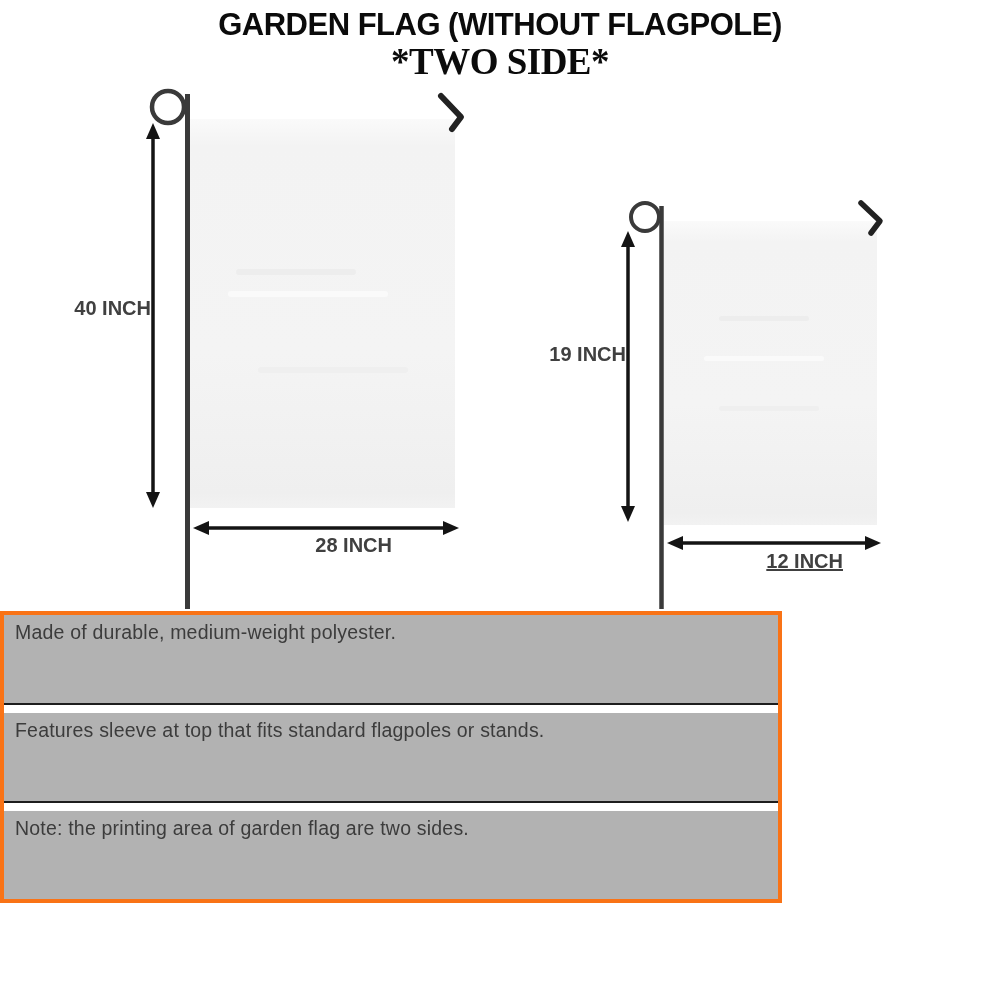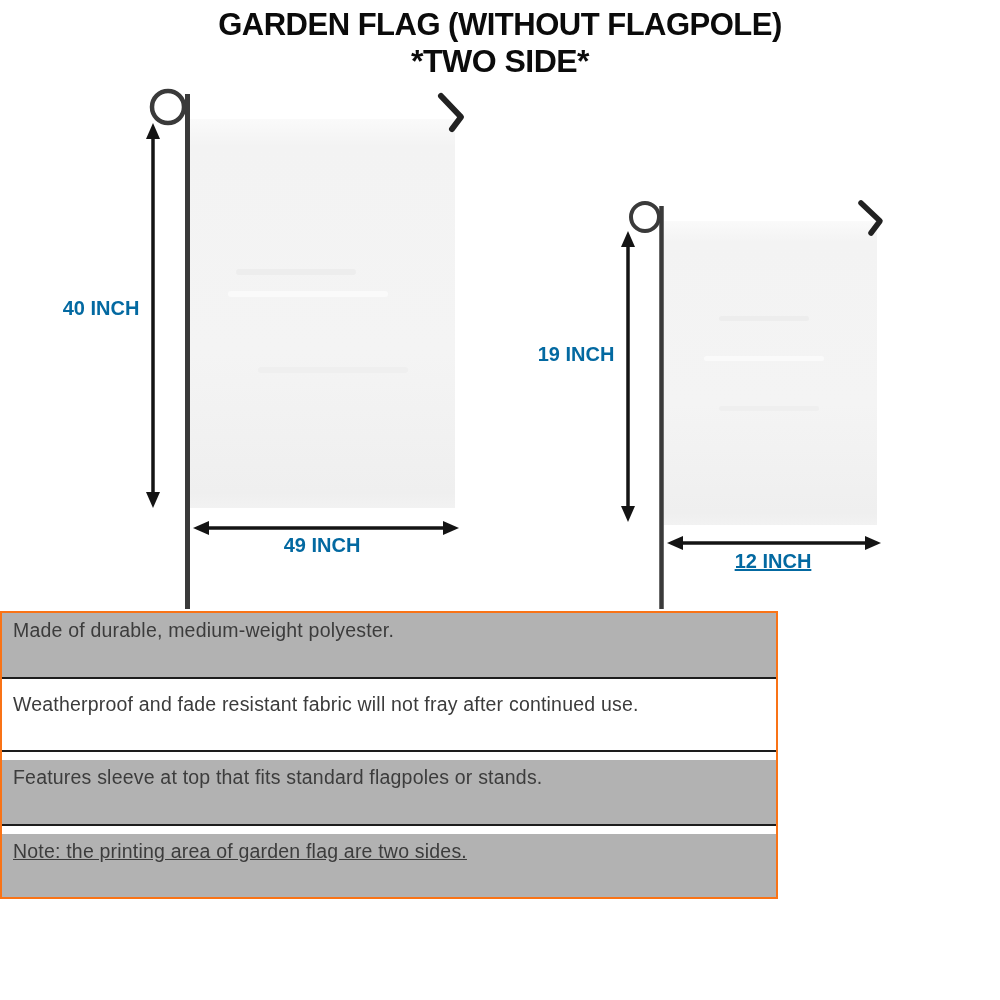--- a/index.html
+++ b/index.html
@@ -6,51 +6,51 @@
   .canvas{
     position:relative;width:1000px;height:1000px;background:#ffffff;overflow:hidden;
     font-family:"Liberation Sans","DejaVu Sans",sans-serif;
   }
   
   .title{
     position:absolute;top:6px;left:0;width:1000px;text-align:center;
     color:#0b0b0b;font-weight:800;letter-spacing:-0.5px;line-height:37px;
   }
   .title .line1{font-size:31px;}
-  .title .line2{font-size:32px;}
+  .title .line2{font-size:37px;font-family:Liberation Serif, serif;}
   
   .flag{
     position:absolute;
     background:linear-gradient(180deg,#fafafa 0%,#f3f3f3 7%,#f4f4f4 60%,#efefef 96%,#f2f2f2 100%);
   }
   .flag-large{left:188px;top:119px;width:267px;height:389px;}
   .flag-small{left:664px;top:221px;width:213px;height:304px;}
   .fold{position:absolute;border-radius:4px;}
   
   .dim-label{
-    position:absolute;color:#0369a1;font-weight:bold;font-size:20px;text-align:center;
+    position:absolute;color:#404040;font-weight:bold;font-size:20px;text-align:right;
     letter-spacing:0px;white-space:nowrap;
   }
   .lbl-40{left:51px;top:297px;width:100px;}
   .lbl-18{left:526px;top:343px;width:100px;}
   .lbl-28{left:252px;top:534px;width:140px;}
   .lbl-12{left:703px;top:550px;width:140px;text-decoration:underline;}
   
   .overlay{position:absolute;left:0;top:0;width:1000px;height:620px;}
   
   .features{
     position:absolute;left:0px;top:611px;width:774px;height:284px;
-    border:2px solid #f97316;display:flex;flex-direction:column;gap:8px;
+    border:4px solid #f97316;display:flex;flex-direction:column;gap:8px;
   }
   .feature-row{
     flex:1 1 0;padding:6px 11px 0 11px;box-sizing:border-box;
     font-size:19.5px;color:#3c3c3c;letter-spacing:0.2px;
     border-bottom:2px solid #1d1d1d;
   }
-  .feature-row:last-child{border-bottom:none;text-decoration:underline;}
+  .feature-row:last-child{border-bottom:none;}
   .row-gray{background:#b2b2b2;}
   .row-white{background:#ffffff;}
 </style>
 </head>
 <body>
 
 <div class="canvas">
 
   <div class="title">
     <div class="line1">GARDEN FLAG (WITHOUT FLAGPOLE)</div>
@@ -98,24 +98,23 @@
     </g>
 
     <g fill="#141414" stroke="#141414">
       <line x1="680" y1="543" x2="868" y2="543" stroke-width="3.5"></line>
       <polygon points="667,543 683,536 683,550" stroke="none"></polygon>
       <polygon points="881,543 865,536 865,550" stroke="none"></polygon>
     </g>
   </svg>
 
   <div class="dim-label lbl-40">40 INCH</div>
-  <div class="dim-label lbl-28">49 INCH</div>
+  <div class="dim-label lbl-28">28 INCH</div>
   <div class="dim-label lbl-18">19 INCH</div>
   <div class="dim-label lbl-12">12 INCH</div>
 
   <div class="features">
     <div class="feature-row row-gray">Made of durable, medium-weight polyester.</div>
-    <div class="feature-row row-white">Weatherproof and fade resistant fabric will not fray after continued use.</div>
     <div class="feature-row row-gray">Features sleeve at top that fits standard flagpoles or stands.</div>
     <div class="feature-row row-gray">Note: the printing area of garden flag are two sides.</div>
   </div>
 
 </div>
 
 </body></html>

